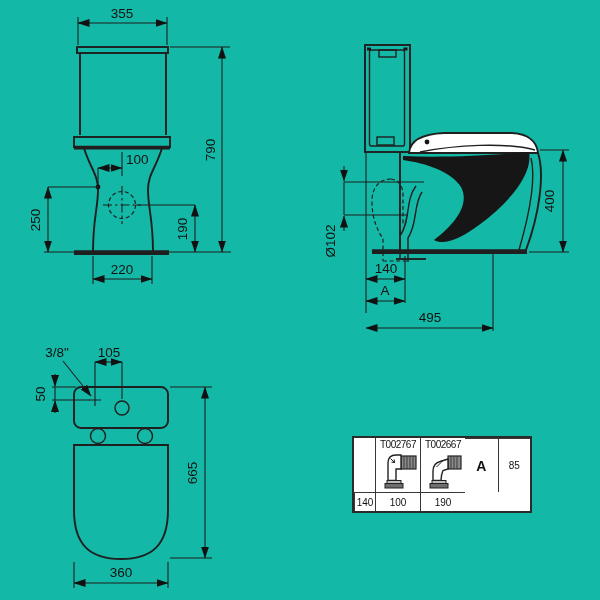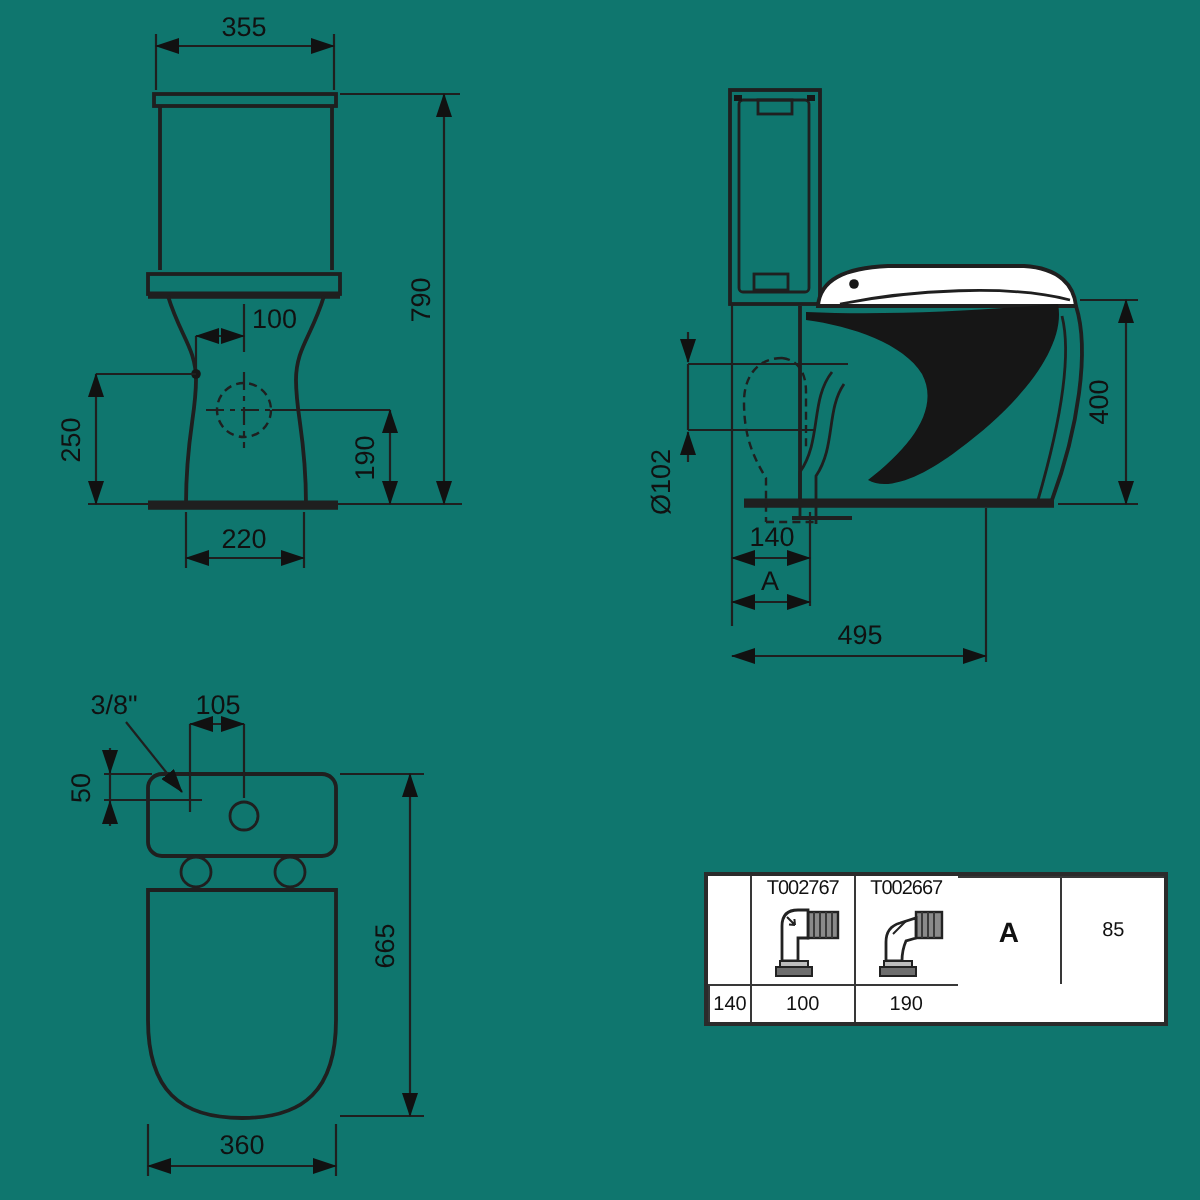--- a/index.html
+++ b/index.html
@@ -1,31 +1,31 @@
 <!DOCTYPE html>
 <html><head>
 <meta charset="utf-8">
 <style>
   html,body{margin:0;padding:0;background:#ffffff;}
-  .page{position:relative;width:600px;height:600px;background:#0f766e;overflow:hidden;
+  .page{position:relative;width:600px;height:600px;background:#14b8a6;overflow:hidden;
         font-family:"Liberation Sans",sans-serif;}
   svg.draw{position:absolute;left:0;top:0;}
   svg .ln{fill:none;stroke:#1f1f1f;stroke-width:1.9;}
   svg .ln2{fill:none;stroke:#1f1f1f;stroke-width:1.4;}
   svg .thin{fill:none;stroke:#1f1f1f;stroke-width:1.1;}
   svg .thick{fill:none;stroke:#1f1f1f;stroke-width:4.6;}
   svg .band{fill:none;stroke:#1f1f1f;stroke-width:3.6;}
   svg .dash{fill:none;stroke:#1f1f1f;stroke-width:1.2;stroke-dasharray:4 2.6;}
   svg .cline{fill:none;stroke:#1f1f1f;stroke-width:1.1;stroke-dasharray:9 3 2.5 3;}
   svg .dim{fill:none;stroke:#1f1f1f;stroke-width:1.1;}
   svg .blk{fill:#161616;stroke:none;}
   svg .wfill{fill:#ffffff;stroke:#1f1f1f;stroke-width:1.9;}
   svg text{font-family:"Liberation Sans",sans-serif;font-size:13.5px;fill:#111;}
   
-  .acc-table{position:absolute;left:352px;top:436px;width:232px;height:77px;background:#fff;
+  .acc-table{position:absolute;left:352px;top:436px;width:180px;height:77px;background:#fff;
              border:2px solid #2b2b2b;box-sizing:border-box;display:grid;
              grid-template-columns:21px 1fr 1fr 1fr 1fr;grid-template-rows:1fr 19px;}
   .acc-table>div{box-sizing:border-box;}
   .th{border-left:1.5px solid #383838;display:flex;flex-direction:column;align-items:center;padding-top:1px;}
   .code{font-size:10px;letter-spacing:-0.5px;color:#111;white-space:nowrap;line-height:11px;}
   .cicon{display:block;width:44px;height:40px;}
   .tv{border-left:1.5px solid #383838;border-top:1.5px solid #383838;display:flex;
       align-items:center;justify-content:center;font-size:10px;color:#111;}
   .trow{border-top:1.5px solid #383838;display:flex;align-items:center;justify-content:center;
         font-weight:bold;font-size:14px;color:#111;}

